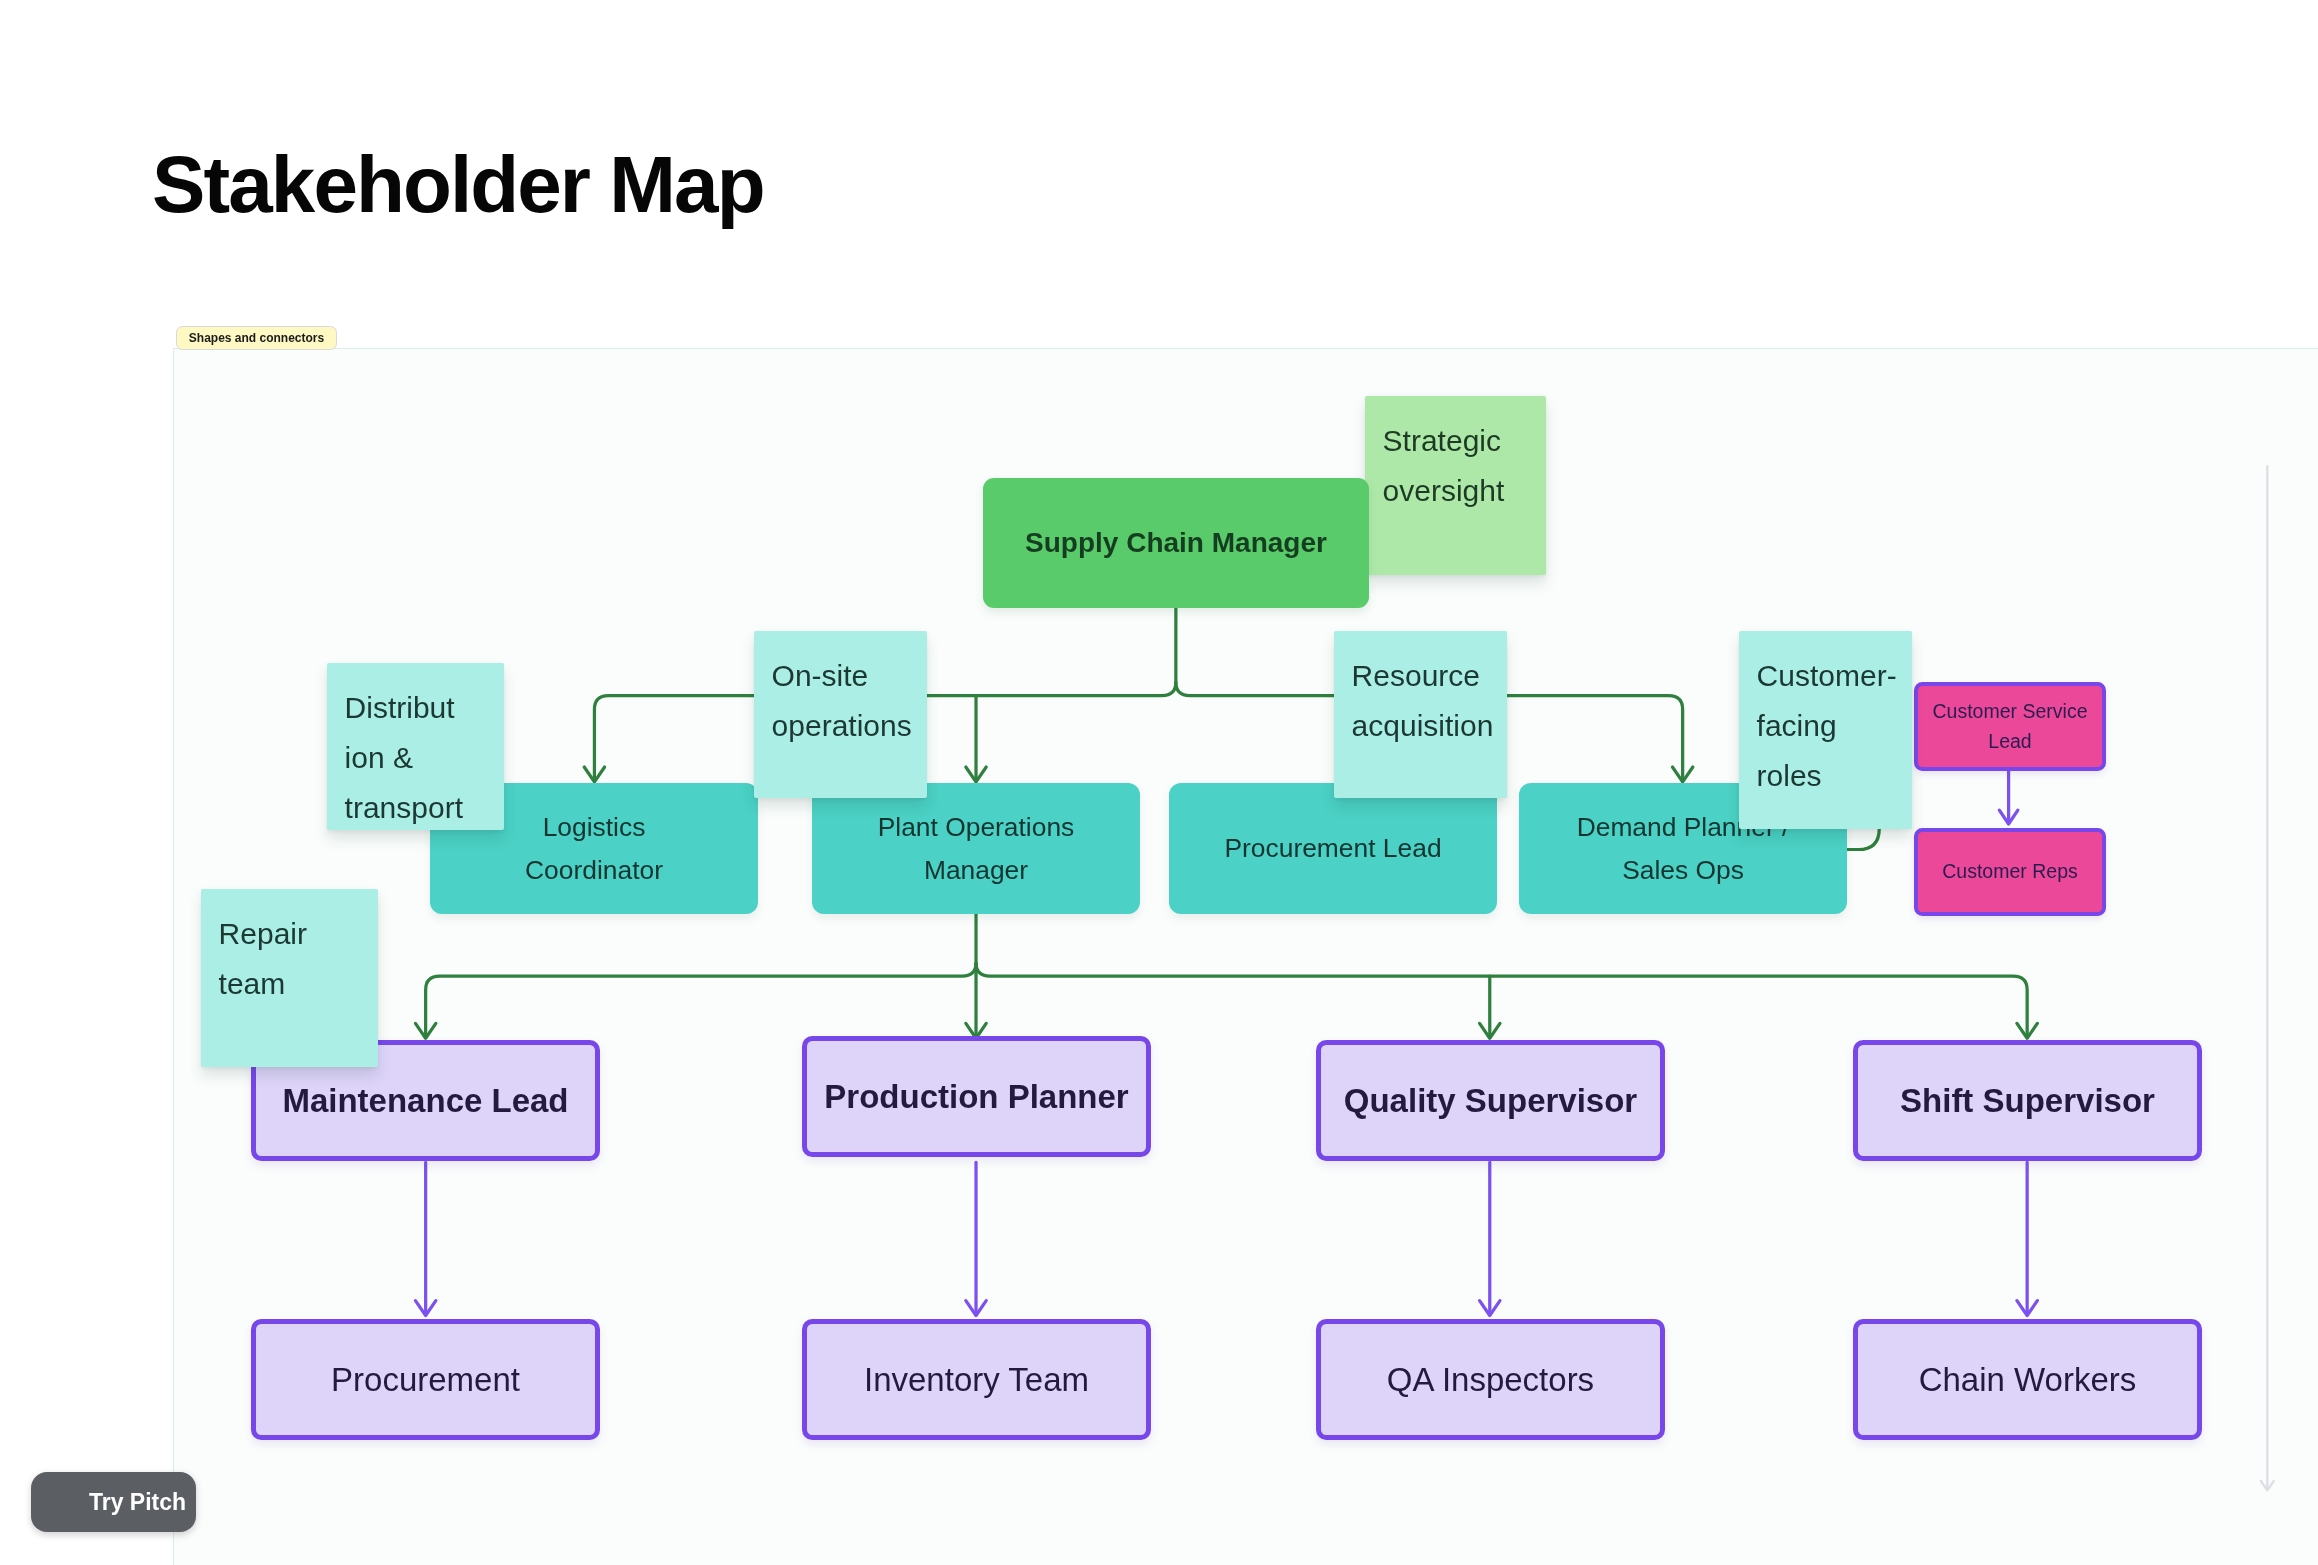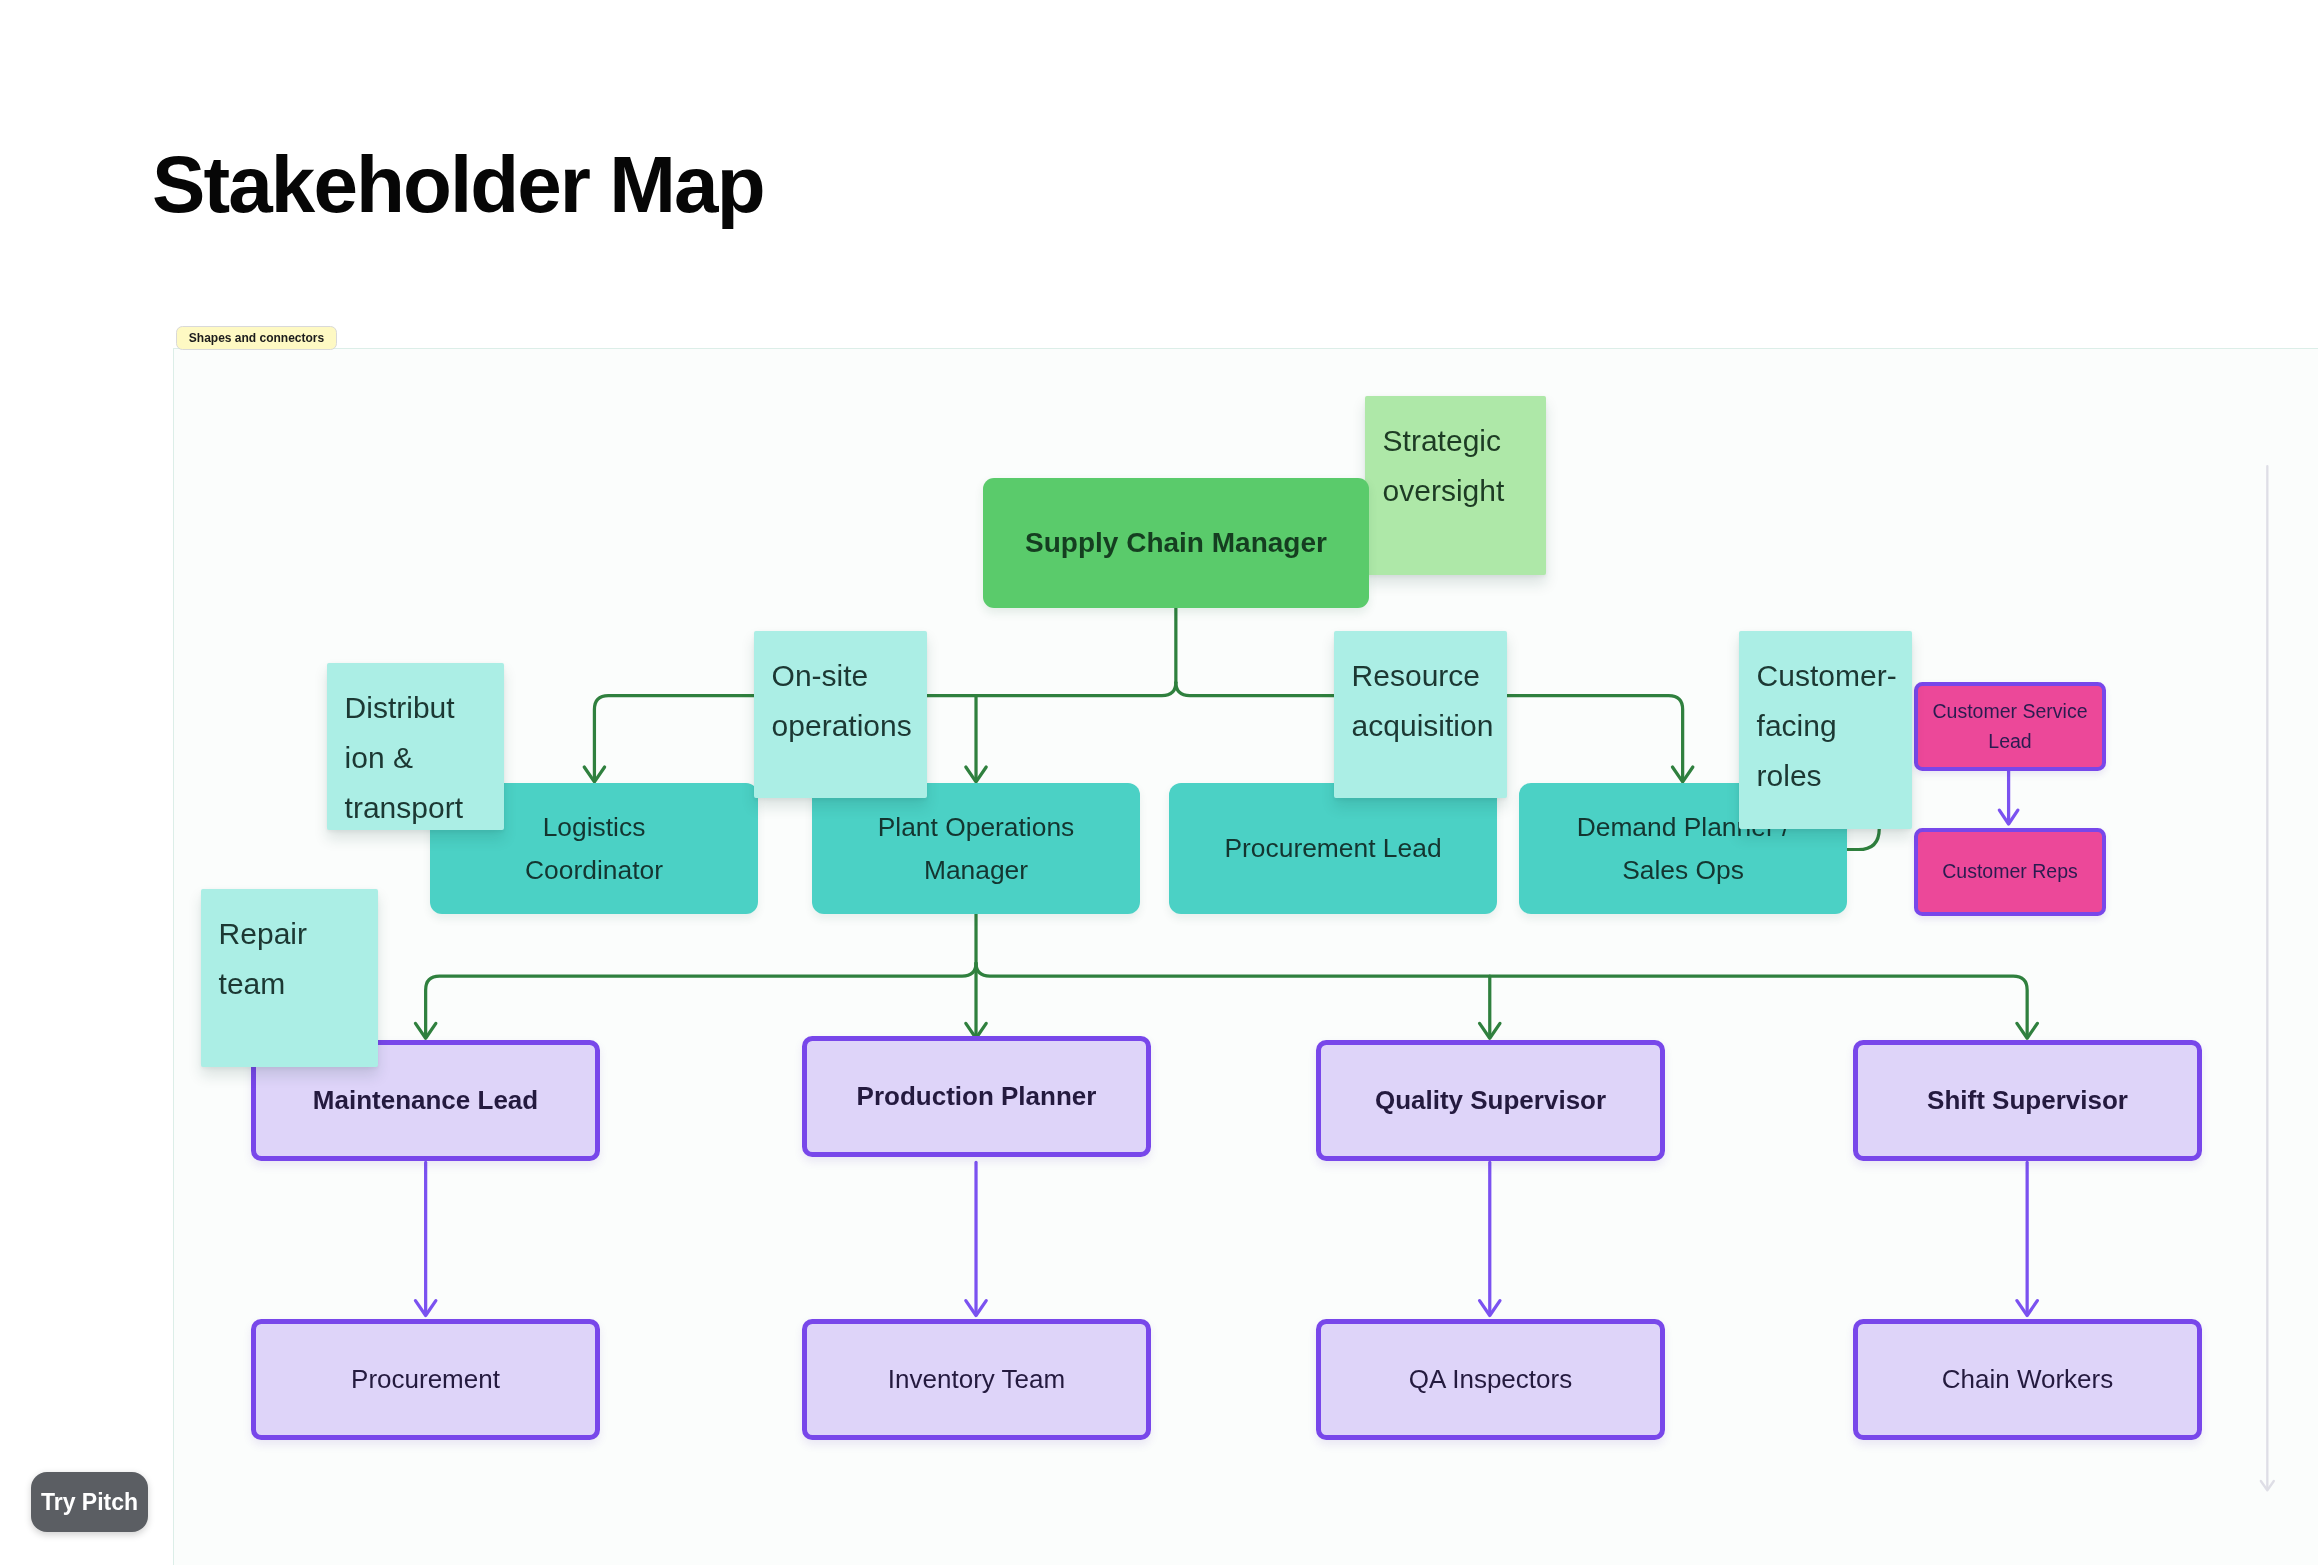--- a/index.html
+++ b/index.html
@@ -29,40 +29,40 @@
   .node-green{
     background:#5ACB6B;border-radius:11px;color:#153E20;font-size:28px;font-weight:700;
     box-shadow:0 4.6px 9.3px rgba(20,90,50,0.10);
   }
   .node-teal{
     background:#4BD1C5;border-radius:12px;color:#143530;font-size:26.4px;font-weight:500;
     line-height:1.62;box-shadow:0 4.6px 8.3px rgba(0,80,70,0.08);
   }
   .node-purple{
     background:#DED4F9;border:5.1px solid #7847EA;border-radius:10.2px;color:#241A3F;
-    font-size:26px;box-shadow:0 4.6px 8.3px rgba(90,50,180,0.10);line-height:1.5;
+    font-size:33px;box-shadow:0 4.6px 8.3px rgba(90,50,180,0.10);line-height:1.5;
   }
   .bold{font-weight:700;}
   .regular{font-weight:400;}
   .node-purple-small{
     background:#ec4899;border:4.6px solid #7847EA;border-radius:8.3px;color:#2A1C50;
     font-size:19.5px;font-weight:500;line-height:1.5;box-shadow:0 3.7px 6.5px rgba(90,50,180,0.10);
   }
   .sticky{
     position:absolute;z-index:3;white-space:pre-line;box-sizing:border-box;
     padding:19.5px 13px 0 17.6px;font-size:30px;line-height:1.68;border-radius:1.9px;
     box-shadow:0 8.3px 14px rgba(16,64,55,0.13),0 1.4px 3.7px rgba(0,0,0,0.05);
   }
   .sticky-cyan{background:#ABEEE5;color:#1C3833;}
   .sticky-green{background:#AEE8A8;color:#1D3B24;}
   .sticky-behind{z-index:2;}
   .cta-button{
     position:absolute;left:31px;top:1472px;width:117px;height:60px;z-index:5;
     background:#5B5E63;border-radius:16px;display:flex;align-items:center;justify-content:center;
-    color:#ffffff;font-size:23px;font-weight:700;box-shadow:0 2.8px 7.4px rgba(0,0,0,0.18);
+    color:#ffffff;font-size:23px;font-weight:700;box-shadow:0 2.8px 7.4px rgba(0,0,0,0.18);padding-left:48px;
   }
 </style>
 </head>
 <body>
 
 <div id="stage">
 
   <div class="page-title">Stakeholder Map</div>
 
   <div class="canvas-frame"></div>

